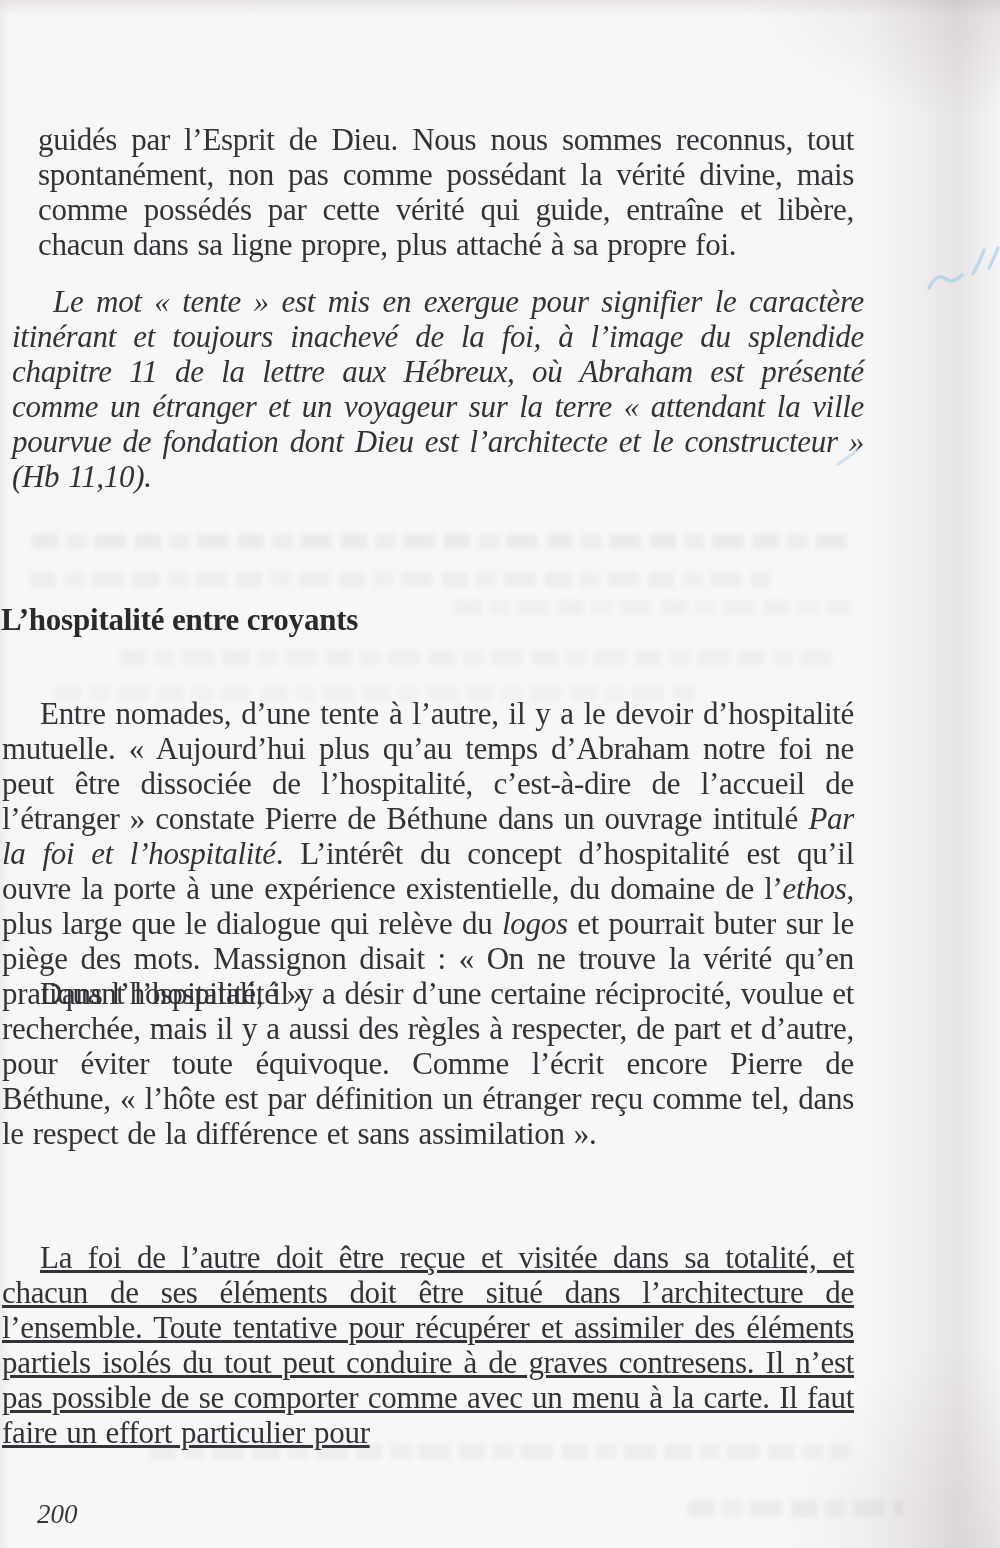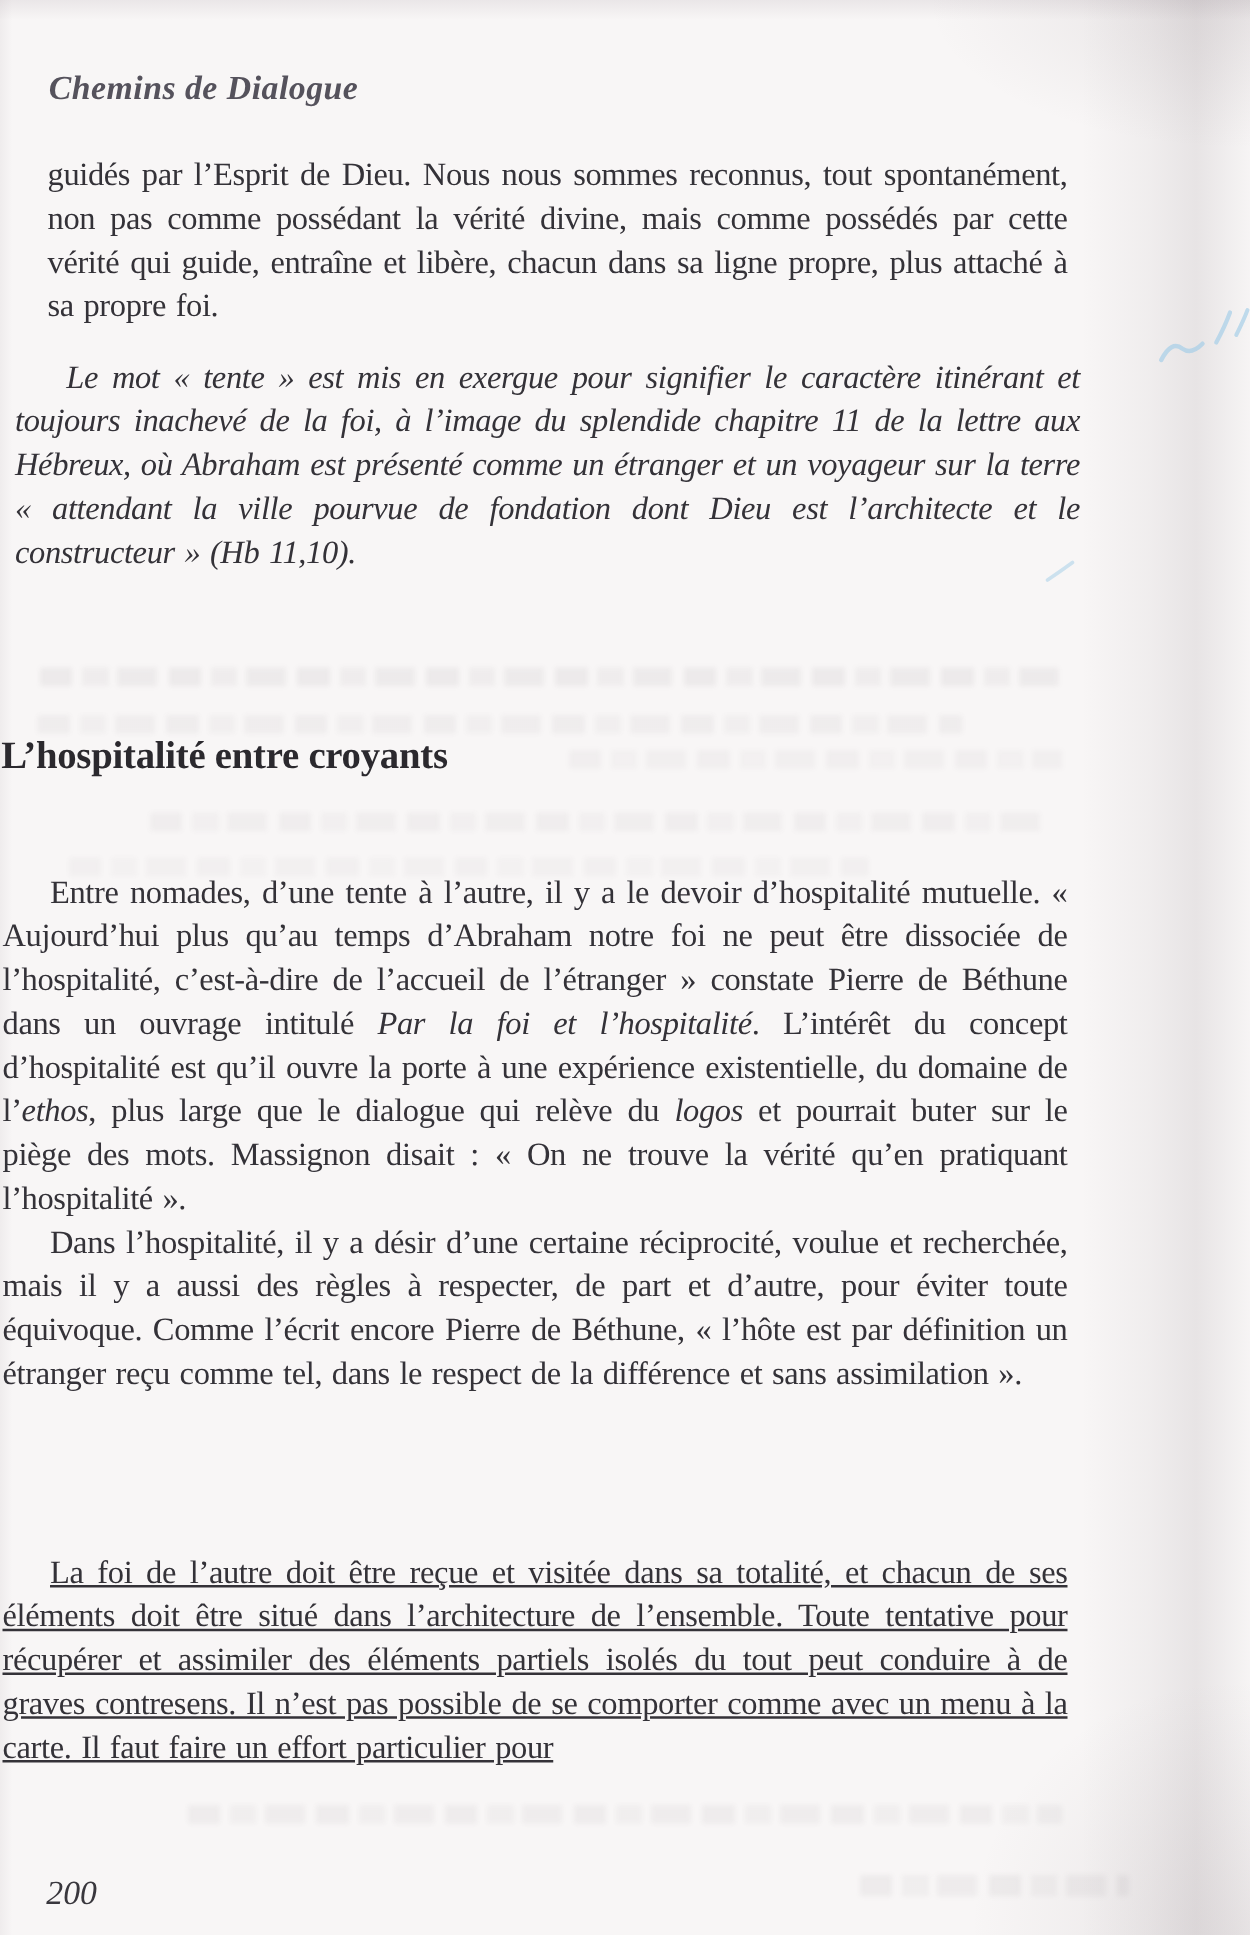--- a/index.html
+++ b/index.html
@@ -45,33 +45,33 @@
     pointer-events:none;
   }
   .running-header{
     position:absolute;left:39px;top:55px;
     font-size:27px;font-style:italic;font-weight:700;
     letter-spacing:0.4px;
     color:var(--muted-ink);
   }
   p.body{
     position:absolute;margin:0;
-    font-size:26px;line-height:35px;
+    font-size:31px;line-height:35px;
     letter-spacing:-0.3px;word-spacing:1.5px;
     text-align:justify;
     color:var(--ink);
   }
   .para1{left:38px;top:122px;width:816px;}
   .para2{left:12px;top:284px;width:852px;text-indent:41px;font-style:italic;}
   .para3{left:2px;top:696px;width:852px;text-indent:38px;}
   .para4{left:2px;top:976px;width:852px;text-indent:38px;}
   .para5{left:2px;top:1240px;width:852px;text-indent:38px;text-decoration:underline;}
   .it{font-style:italic;}
   h2.section-heading{
-    position:absolute;left:1px;top:586px;margin:0;
+    position:absolute;left:1px;top:602px;margin:0;
     font-size:31px;font-weight:700;letter-spacing:-0.2px;
     color:var(--heading-ink);
   }
   .page-number{
     position:absolute;left:37px;top:1487px;
     font-size:27px;font-style:italic;
     color:#39373d;
     margin-top:12px;
   }
   
@@ -97,21 +97,20 @@
 </style>
 </head>
 <body>
 
 <div class="page">
 
   <div class="shadow-right"></div>
   <div class="shadow-corner-top"></div>
   <div class="shadow-corner-bottom"></div>
 
-  <div class="running-header">Chemins de Dialogue</div>
 
   <p class="body para1">guidés par l’Esprit de Dieu. Nous nous sommes reconnus, tout spontanément, non pas comme possédant la vérité divine, mais comme possédés par cette vérité qui guide, entraîne et libère, chacun dans sa ligne propre, plus attaché à sa propre foi.</p>
 
   <p class="body para2">Le mot « tente » est mis en exergue pour signifier le caractère itinérant et toujours inachevé de la foi, à l’image du splendide chapitre 11 de la lettre aux Hébreux, où Abraham est présenté comme un étranger et un voyageur sur la terre « attendant la ville pourvue de fondation dont Dieu est l’architecte et le constructeur » (Hb 11,10).</p>
 
   <div class="ghost g1"></div>
   <div class="ghost g2"></div>
   <div class="ghost g3"></div>
 
   <h2 class="section-heading">L’hospitalité entre croyants</h2>

